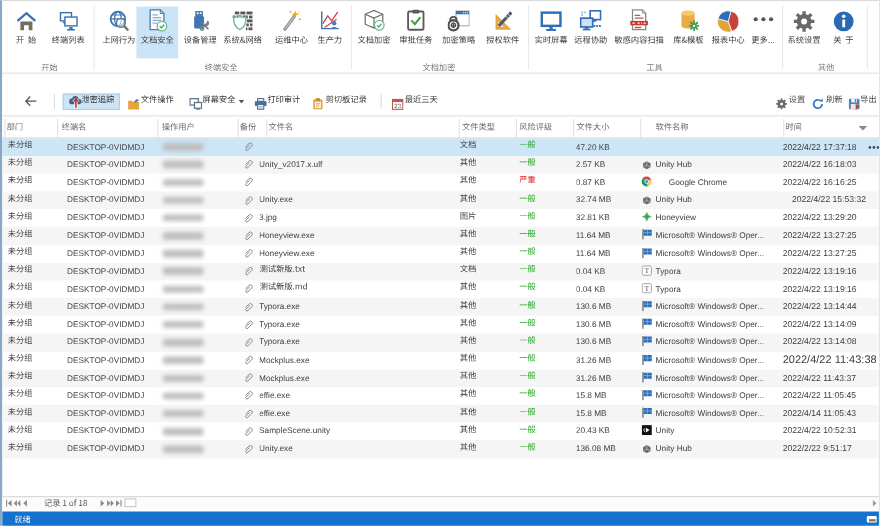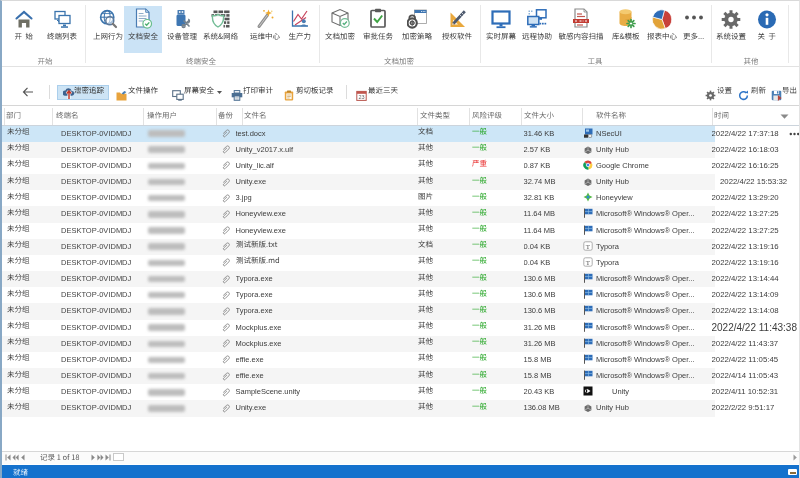--- a/index.html
+++ b/index.html
@@ -9,21 +9,21 @@
 .ritem{position:absolute;top:5px;height:47px;text-align:center}
 .ritem .lbl{position:absolute;top:24.5px;left:0;right:0;font-size:7.5px;color:#3b3b3b;white-space:nowrap}
 .ritem svg{position:absolute;left:50%;transform:translateX(-50%)}
 .ritem.sel{background:#cbe3f6}
 .rsep{position:absolute;top:4px;height:58px;width:1px;background:#e8e8e8}
 .rglabel{position:absolute;top:54.5px;font-size:7.5px;color:#777;text-align:center;white-space:nowrap;transform:translateX(-50%)}
 #toolbar{position:absolute;left:0;top:67px;width:797px;height:38px;background:#fff;border-bottom:1px solid #d6d6d6}
 #ghead{position:absolute;left:0;top:105px;width:797px;height:19.5px;background:#fff;border-bottom:1px solid #ccd4dc}
 .hcell{position:absolute;top:2px;height:17px;font-size:7.5px;color:#666;line-height:16px;border-left:1px solid #e2e2e2;overflow:hidden;white-space:nowrap}
 #rows{position:absolute;left:0;top:105px;width:797px}
-.grow{position:absolute;left:0;width:713px;height:16.17px;font-size:7.5px;color:#3c3c3c;white-space:nowrap}
+.grow{position:absolute;left:0;width:797px;height:16.17px;font-size:7.5px;color:#3c3c3c;white-space:nowrap}
 .grow.alt{background:#f5f5f5}
 .grow.sel{background:#cde6f7}
 .gc{position:absolute;top:0;height:16.17px;line-height:16.17px;overflow:hidden}
 .gc .sic{vertical-align:-2px}
 .blur{position:absolute;left:146px;top:4.8px;width:37px;height:6.5px;background:#bdbdbd;filter:blur(1.7px);border-radius:2px}
 #pager{position:absolute;left:0;top:450px;width:797px;height:13px;background:#fbfbfb;border-top:1px solid #d7d7d7}
 #status{position:absolute;left:0;top:464px;width:798px;height:14px;background:#1471cd;color:#fff;font-size:7.5px;line-height:14px}
 </style>
 </head>
 <body>
@@ -852,44 +852,37 @@
             <use href="#g106" x="7.5" y="8"></use>
             <use href="#g107" x="15" y="8"></use>
           </g>
         </svg>
       </div>
 <div class="gc" style="left:59px;width:80px;color:#444">DESKTOP-0VIDMDJ</div>
 <div class="blur"></div>
 <svg style="position:absolute;left:218.5px;top:3.5px" width="9" height="10" viewBox="0 0 9 10">
         <path d="M2.2 4.5 L5.5 1.4 a1.7 1.7 0 0 1 2.4 2.4 L4.2 7.5 a1 1 0 0 1 -1.5 -1.5 L6 2.8" fill="none" stroke="#888" stroke-width="0.9"></path>
       </svg>
-<div class="gc" style="left:233.5px;width:178px">test.docx</div>
 <div class="gc" style="left:415.5px;width:48px">
         <svg style="display:block;margin-top:0.5px" width="15" height="10" viewBox="0 0 15 10">
           <g fill="#3c3c3c">
             <use href="#g10" x="0" y="8"></use>
             <use href="#g11" x="7.5" y="8"></use>
           </g>
         </svg>
       </div>
 <div class="gc" style="left:470px;width:45px">
         <svg style="display:block;margin-top:0.5px" width="15" height="10" viewBox="0 0 15 10">
           <g fill="#1ea31e">
             <use href="#g108" x="0" y="8"></use>
             <use href="#g109" x="7.5" y="8"></use>
           </g>
         </svg>
       </div>
-<div class="gc" style="left:521.5px;width:56px">31.46 KB</div>
-<div class="gc" style="left:581px;width:127px"><svg class="sic" width="10" height="10" viewBox="0 0 10 10">
-          <rect x="2" y="0.5" width="7.5" height="6" fill="#2e6db8"></rect>
-          <rect x="3" y="1.5" width="3" height="2.2" fill="#9fc7e8"></rect>
-          <rect x="1" y="6.5" width="4" height="3.2" fill="#333"></rect>
-          <circle cx="7" cy="8" r="1.8" fill="#eee" stroke="#555" stroke-width="0.5"></circle>
-        </svg><span style="margin-left:3px">NSecUI</span></div>
+<div class="gc" style="left:521.5px;width:56px">47.20 KB</div>
 <div class="gc" style="left:709.5px;width:87px;font-size:7.8px">2022/4/22 17:37:18</div>
 <svg style="position:absolute;left:786.5px;top:6.5px" width="11" height="4" viewBox="0 0 11 4">
         <circle cx="1.8" cy="2" r="1.2" fill="#444"></circle>
         <circle cx="5.5" cy="2" r="1.2" fill="#444"></circle>
         <circle cx="9.2" cy="2" r="1.2" fill="#444"></circle>
       </svg>
     </div>
 <div class="grow alt" style="top:35.67px">
 <div class="gc" style="left:4.5px;width:44px">
         <svg style="display:block;margin-top:0.5px" width="23" height="10" viewBox="0 0 23 10">
@@ -937,21 +930,20 @@
             <use href="#g106" x="7.5" y="8"></use>
             <use href="#g107" x="15" y="8"></use>
           </g>
         </svg>
       </div>
 <div class="gc" style="left:59px;width:80px;color:#444">DESKTOP-0VIDMDJ</div>
 <div class="blur"></div>
 <svg style="position:absolute;left:218.5px;top:3.5px" width="9" height="10" viewBox="0 0 9 10">
         <path d="M2.2 4.5 L5.5 1.4 a1.7 1.7 0 0 1 2.4 2.4 L4.2 7.5 a1 1 0 0 1 -1.5 -1.5 L6 2.8" fill="none" stroke="#888" stroke-width="0.9"></path>
       </svg>
-<div class="gc" style="left:233.5px;width:178px">Unity_lic.alf</div>
 <div class="gc" style="left:415.5px;width:48px">
         <svg style="display:block;margin-top:0.5px" width="15" height="10" viewBox="0 0 15 10">
           <g fill="#3c3c3c">
             <use href="#g67" x="0" y="8"></use>
             <use href="#g68" x="7.5" y="8"></use>
           </g>
         </svg>
       </div>
 <div class="gc" style="left:470px;width:45px">
         <svg style="display:block;margin-top:0.5px" width="15" height="10" viewBox="0 0 15 10">
@@ -961,21 +953,21 @@
           </g>
         </svg>
       </div>
 <div class="gc" style="left:521.5px;width:56px">0.87 KB</div>
 <div class="gc" style="left:581px;width:127px"><svg class="sic" width="10" height="10" viewBox="0 0 24 24">
           <circle cx="12" cy="12" r="11" fill="#fff"></circle>
           <path d="M12 12 L3 5 A11 11 0 0 1 21.5 7.5 z" fill="#db4437"></path>
           <path d="M12 12 L21.5 7.5 A11 11 0 0 1 13.5 22.9 z" fill="#ffcd40"></path>
           <path d="M12 12 L13.5 22.9 A11 11 0 0 1 3 5.2 z" fill="#0f9d58"></path>
           <circle cx="12" cy="12" r="4.2" fill="#4285f4" stroke="#fff" stroke-width="1.8"></circle>
-        </svg><span style="margin-left:3px">Google Chrome</span></div>
+        </svg><span style="margin-left:15px">Google Chrome</span></div>
 <div class="gc" style="left:709.5px;width:87px;font-size:7.8px">2022/4/22 16:16:25</div>
 </div>
 <div class="grow alt" style="top:68.01px">
 <div class="gc" style="left:4.5px;width:44px">
         <svg style="display:block;margin-top:0.5px" width="23" height="10" viewBox="0 0 23 10">
           <g fill="#3c3c3c">
             <use href="#g105" x="0" y="8"></use>
             <use href="#g106" x="7.5" y="8"></use>
             <use href="#g107" x="15" y="8"></use>
           </g>
@@ -1542,22 +1534,22 @@
             <use href="#g108" x="0" y="8"></use>
             <use href="#g109" x="7.5" y="8"></use>
           </g>
         </svg>
       </div>
 <div class="gc" style="left:521.5px;width:56px">20.43 KB</div>
 <div class="gc" style="left:581px;width:127px"><svg class="sic" width="10" height="10" viewBox="0 0 10 10">
           <rect x="0.5" y="0.5" width="9" height="9" fill="#111"></rect>
           <path d="M7.5 5 L4.2 2.8 L4.2 7.2 z" fill="#fff"></path>
           <path d="M3.2 3.4 L2.2 5 L3.2 6.6" stroke="#fff" stroke-width="0.8" fill="none"></path>
-        </svg><span style="margin-left:19px">Unity</span></div>
-<div class="gc" style="left:709.5px;width:87px;font-size:7.8px">2022/4/11 10:52:31</div>
+        </svg><span style="margin-left:3px">Unity</span></div>
+<div class="gc" style="left:709.5px;width:87px;font-size:7.8px">2022/4/22 10:52:31</div>
 </div>
 <div class="grow alt" style="top:294.39px">
 <div class="gc" style="left:4.5px;width:44px">
         <svg style="display:block;margin-top:0.5px" width="23" height="10" viewBox="0 0 23 10">
           <g fill="#3c3c3c">
             <use href="#g105" x="0" y="8"></use>
             <use href="#g106" x="7.5" y="8"></use>
             <use href="#g107" x="15" y="8"></use>
           </g>
         </svg>

